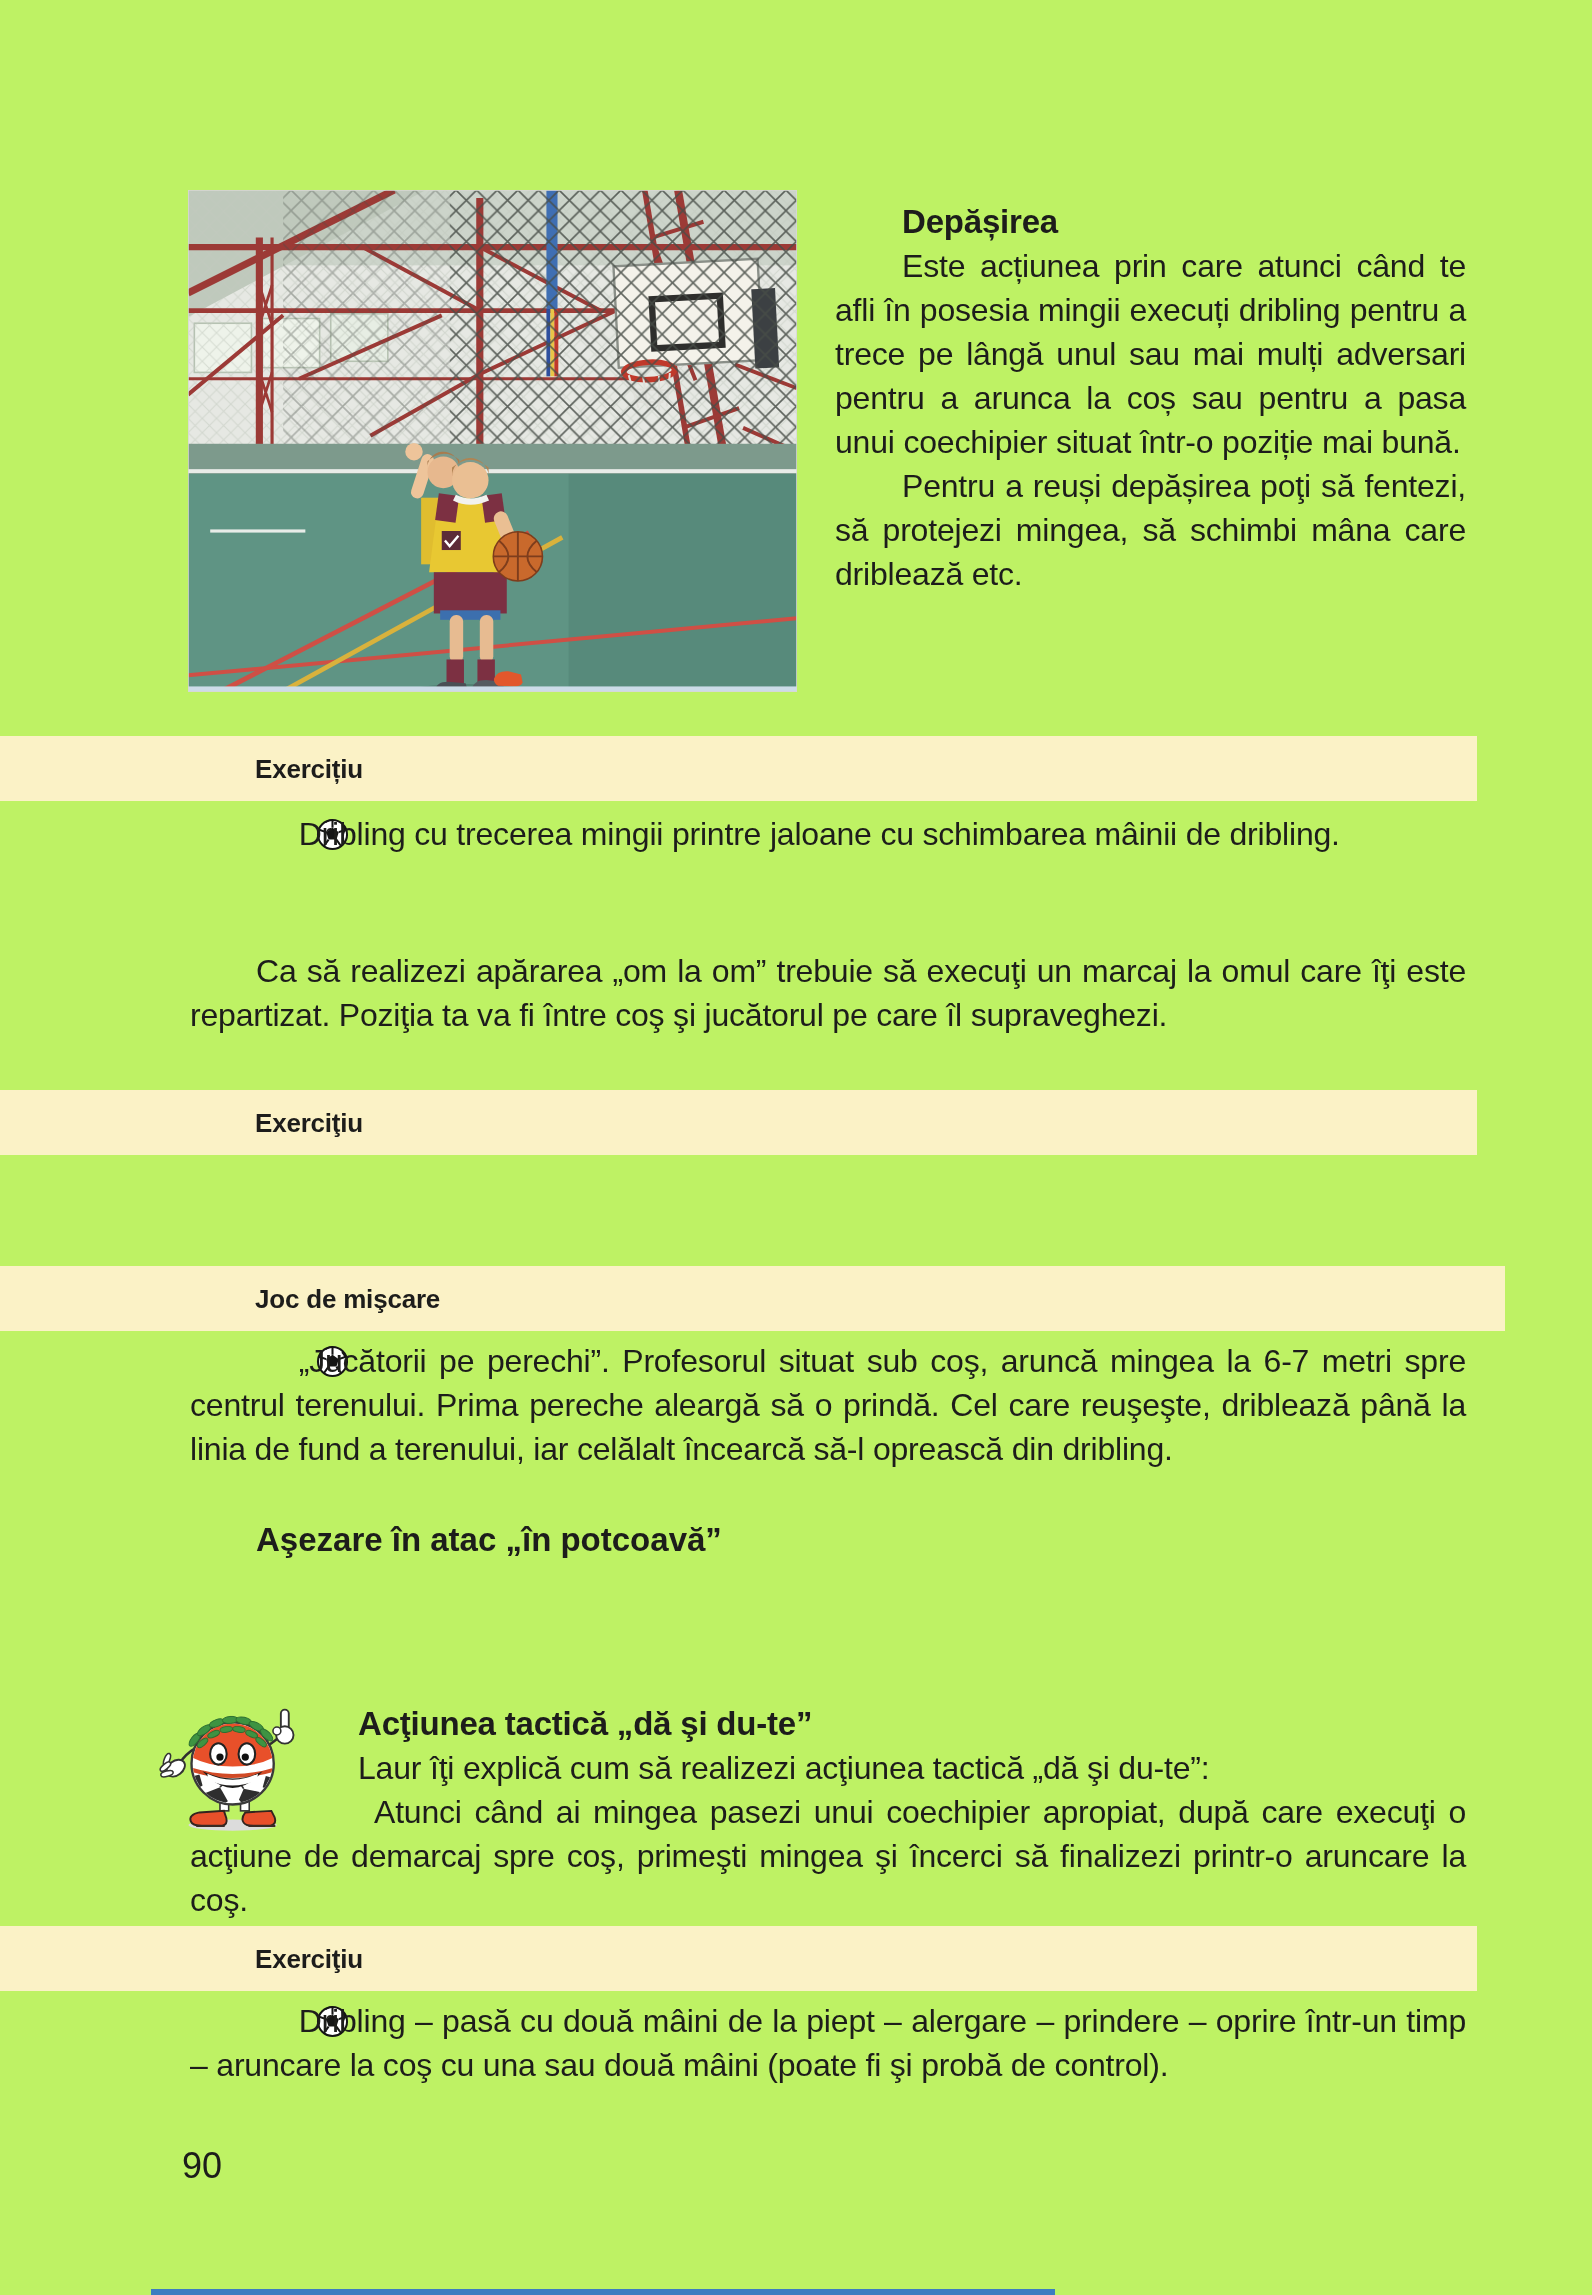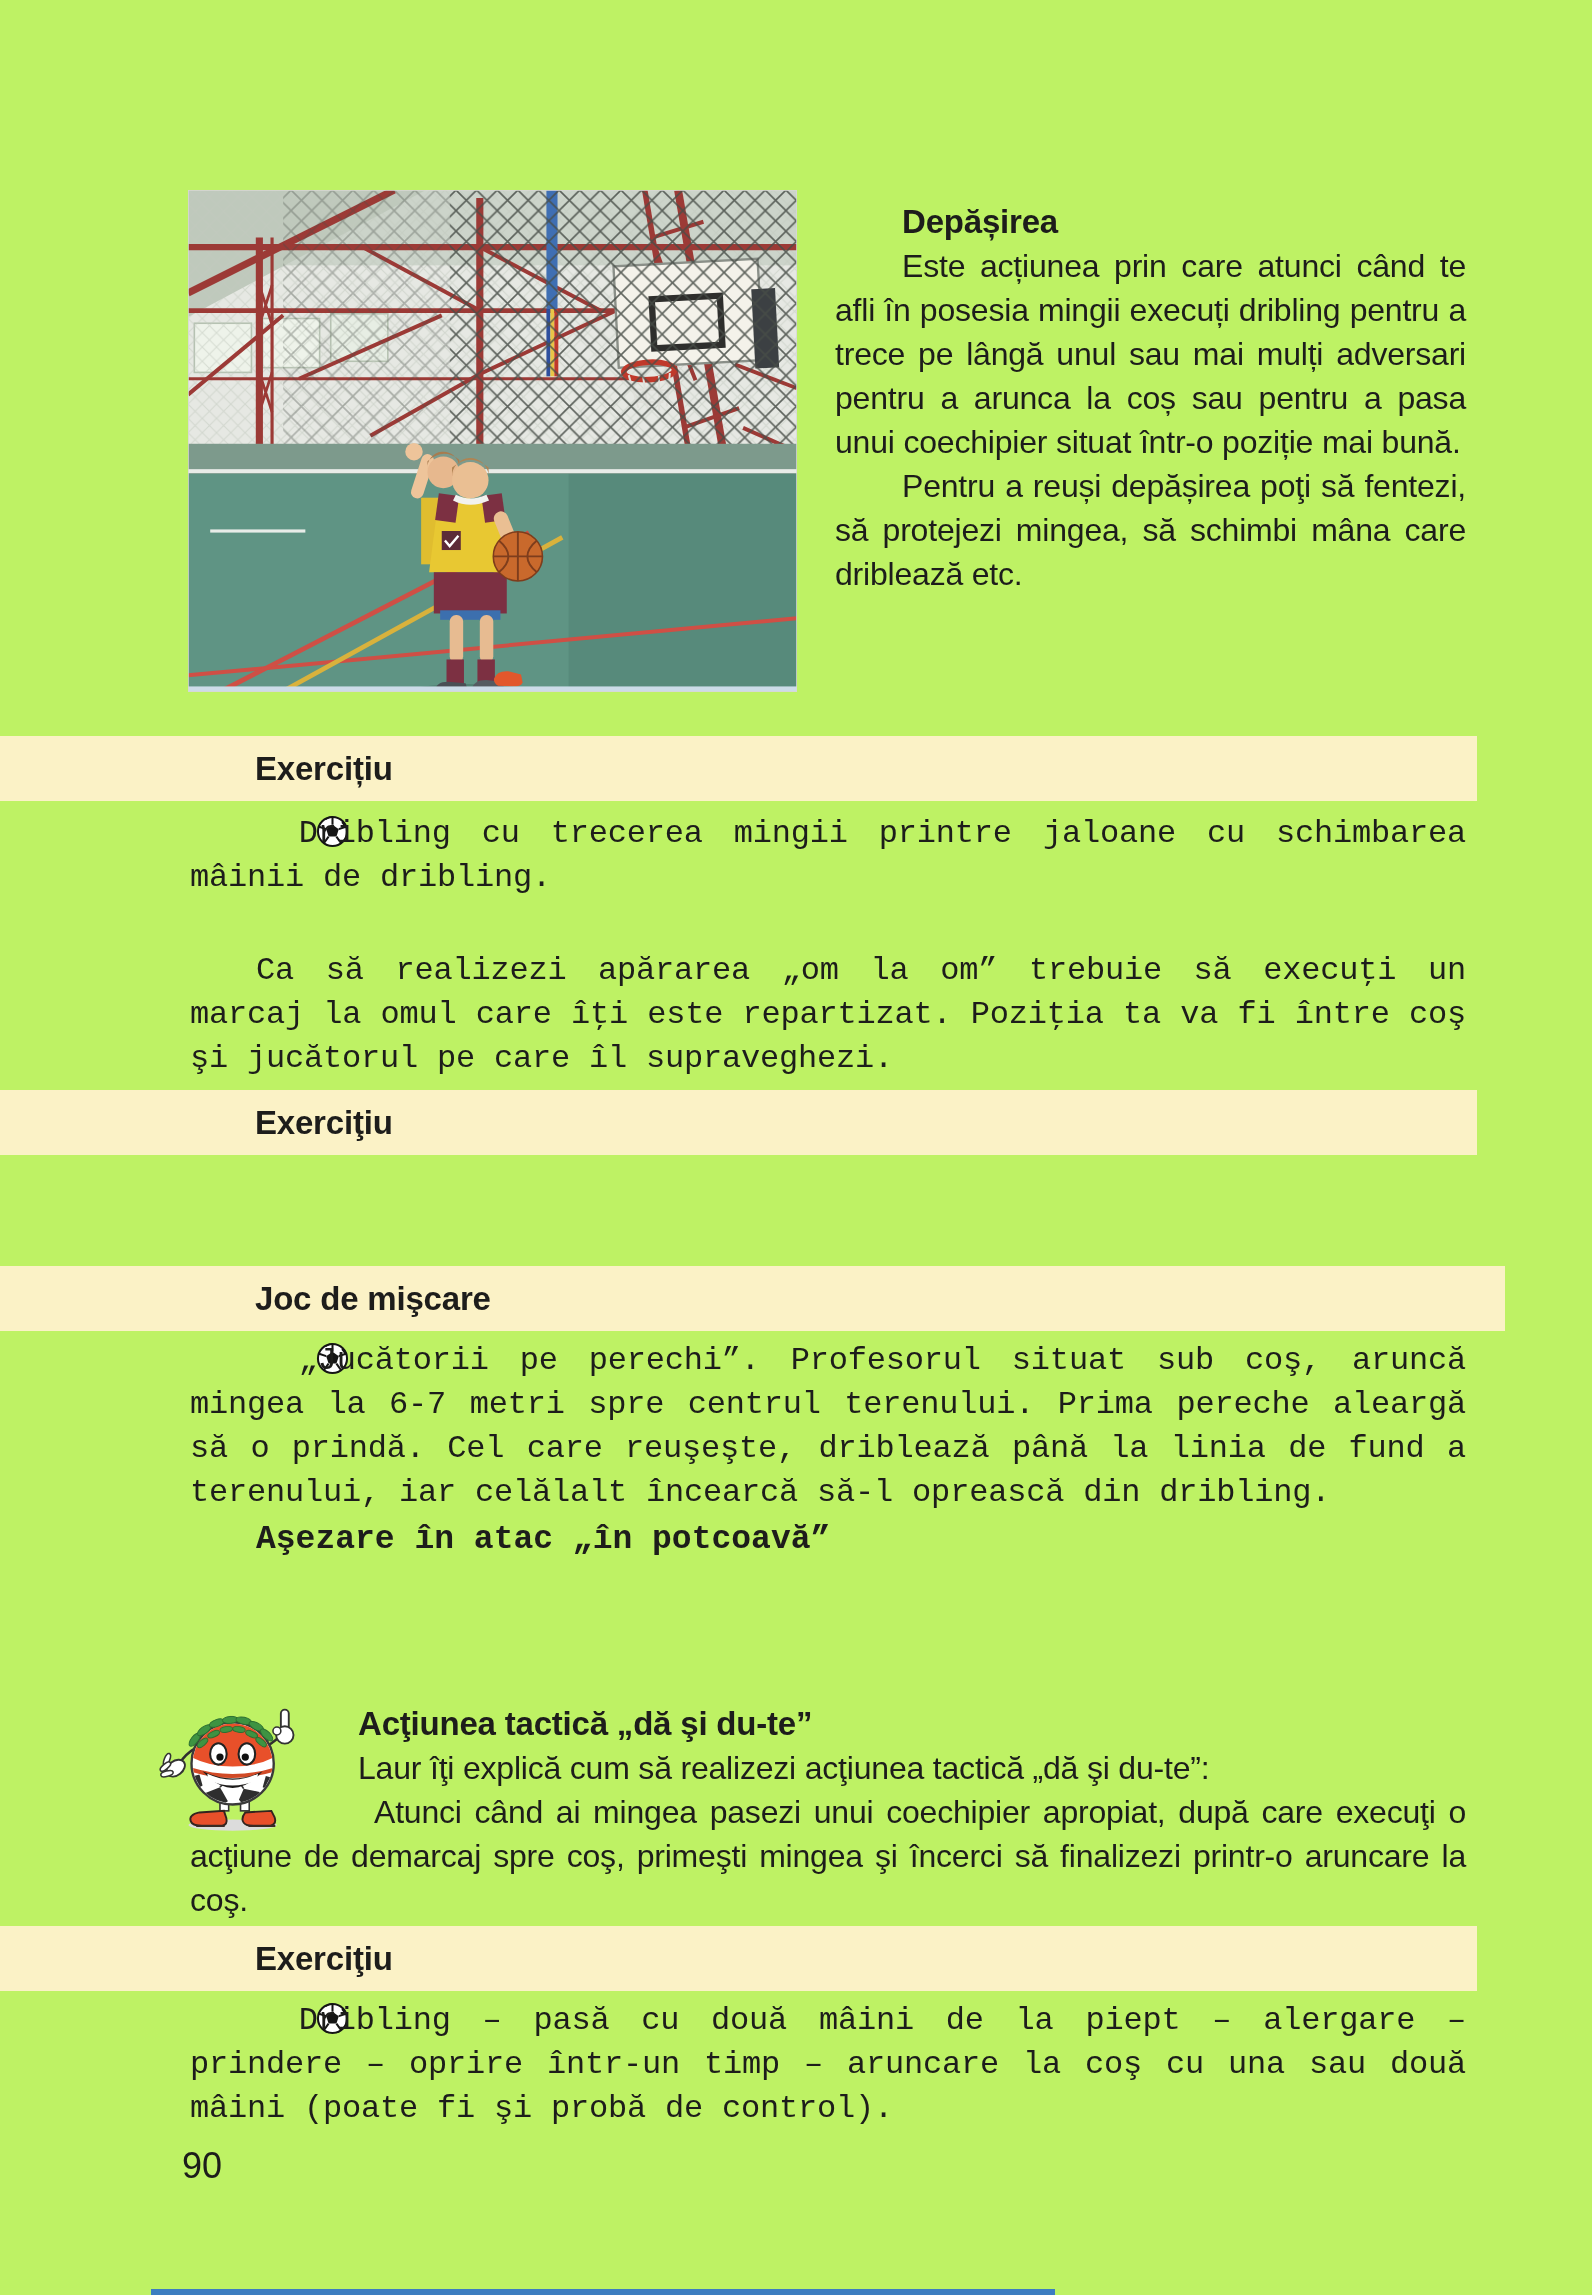--- a/index.html
+++ b/index.html
@@ -17,24 +17,24 @@
   
   .photo{position:absolute;left:188px;top:190px;width:609px;height:502px;}
   
   .col-right{position:absolute;left:835px;top:200px;width:631px;}
   .col-right h2{margin:0;font-size:33px;line-height:44px;font-weight:700;text-indent:67px;}
   .col-right p{text-indent:67px;}
   
   .band{position:absolute;left:0;width:1477px;height:65px;background:#fbf2c6;}
   .band .band-title{
     position:absolute;left:255px;top:50%;transform:translateY(-50%);
-    font-weight:700;font-size:33px;letter-spacing:-0.2px;
+    font-weight:700;font-size:26px;letter-spacing:-0.2px;
   }
   
-  .block{position:absolute;left:190px;width:1276px;font-family:Liberation Mono, monospace;}
+  .block{position:absolute;left:190px;width:1276px;}
   .sub-heading{font-weight:700;font-size:33px;line-height:44px;text-indent:66px;}
   .exercise-item{text-indent:63px;}
   .ball{display:inline-block;width:33px;height:33px;vertical-align:-5.6px;margin-right:12.7px;}
   
   .tactic{position:absolute;left:190px;top:1702px;width:1276px;}
   .mascot-float{float:left;width:168px;height:132px;}
   .mascot-float svg{margin-left:-46px;margin-top:-4.8px;display:block;}
   .tactic h3{margin:0;font-weight:700;font-size:33px;line-height:44px;}
   .tactic .lead{text-indent:0;}
   .tactic .para{text-indent:16px;}

